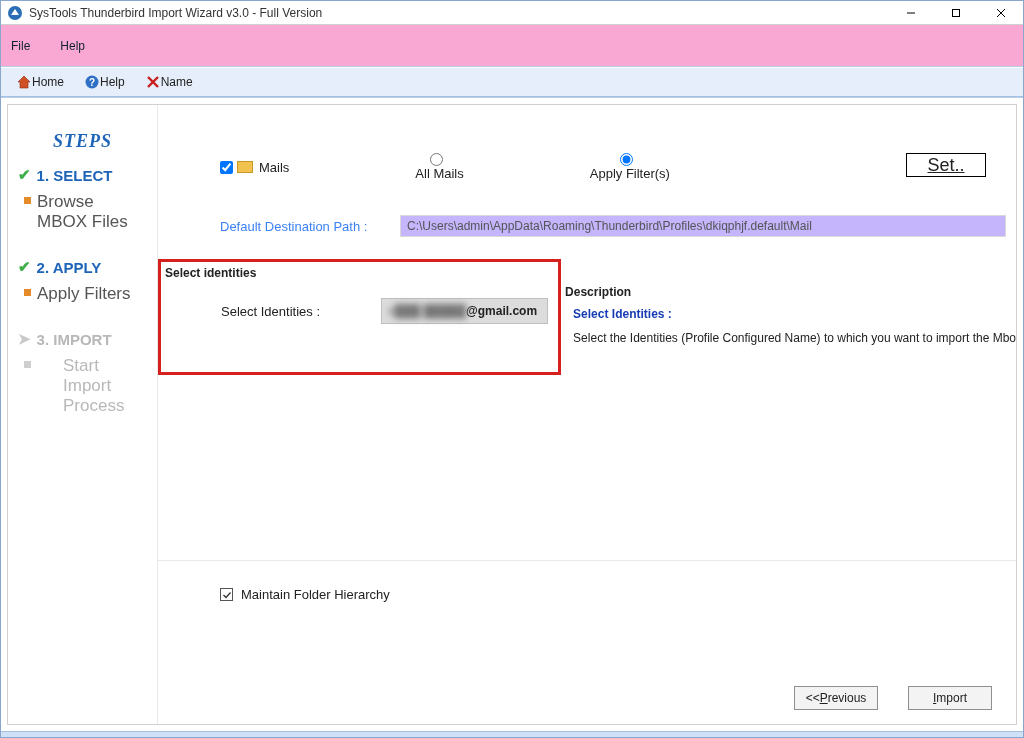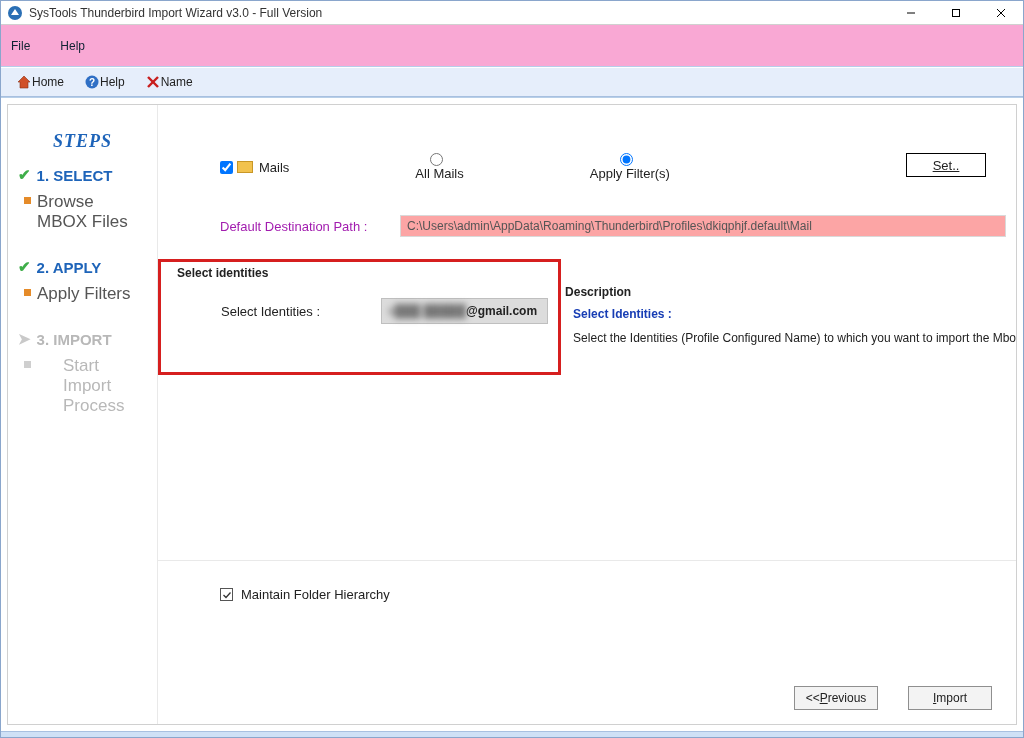--- a/index.html
+++ b/index.html
@@ -42,30 +42,30 @@
   .check-icon { color:#3fae49; font-size:15px; }
   .arrow-icon { color:#c9c9c9; font-size:15px; }
   
   
   .content { flex:1; position:relative; }
   .row-opts { position:absolute; top:48px; left:62px; right:10px; display:flex; align-items:center; }
   .chk { width:13px; height:13px; }
   .folder-sw { width:16px; height:12px; background:#f2c24e; border:1px solid #c99726; display:inline-block; margin-left:4px; }
   .lbl { margin-left:6px; font-size:13px; }
   .radio-wrap { display:flex; align-items:center;flex-direction:column; }
-  .set-btn { position:absolute; right:20px; top:0; width:80px; height:24px; border:1px solid #000; background:#fff; display:flex; align-items:center; justify-content:center; font-size:13px;}
+  .set-btn { position:absolute; right:20px; top:0; width:80px; height:24px; border:1px solid #000; background:#fff; display:flex; align-items:center; justify-content:center; font-size:18px;}
   
   .row-path { position:absolute; top:110px; left:62px; right:10px; display:flex; align-items:center; }
-  .row-path .plabel { width:180px; font-size:13px; color:#a21caf;}
-  .row-path .pbox { flex:1; height:22px; border:1px solid #d9d9d9; background:#fca5a5; color:#555; font-size:12px; padding:3px 6px; overflow:hidden; white-space:nowrap;}
+  .row-path .plabel { width:180px; font-size:13px; color:#3b82f6;}
+  .row-path .pbox { flex:1; height:22px; border:1px solid #d9d9d9; background:#c4b5fd; color:#555; font-size:12px; padding:3px 6px; overflow:hidden; white-space:nowrap;}
   
   
   .midrow { position:absolute; top:154px; left:0; right:0; height:205px; display:flex; }
   .sel-box { border:3px solid #d61f1f; margin-left:0; width:440px; height:116px; background:#fff; position:relative;}
-  .sel-box .group-label { position:absolute; left:16px; top:4px; font-size:12px; font-weight:bold; }
+  .sel-box .group-label { position:absolute; left:4px; top:4px; font-size:12px; font-weight:bold; }
   .sel-box .inner { position:absolute; top:36px; left:60px; right:10px; display:flex; align-items:center;}
   .sel-box .inner .slabel { width:160px; font-size:13px;}
   .sel-box .inner .sval { flex:1; height:22px; background:#dcdcdc; border:1px solid #bfbfbf; display:flex; align-items:center; padding:12px 6px; font-size:12px; font-weight:bold; position:relative; }
   .sel-box .inner .sval .blur { filter: blur(3px); color:#777; font-weight:bold; letter-spacing:0px; }
   
   .desc-box { flex:1; padding:6px 0 0 4px;margin-top:20px; }
   .desc-title { font-size:12px; font-weight:bold; }
   .desc-sub { color:#173db4; font-weight:bold; font-size:12px; margin:8px 0 0 8px;}
   .desc-text { font-size:12px; margin:10px 0 0 8px; color:#222; white-space:nowrap; overflow:hidden;}
   

